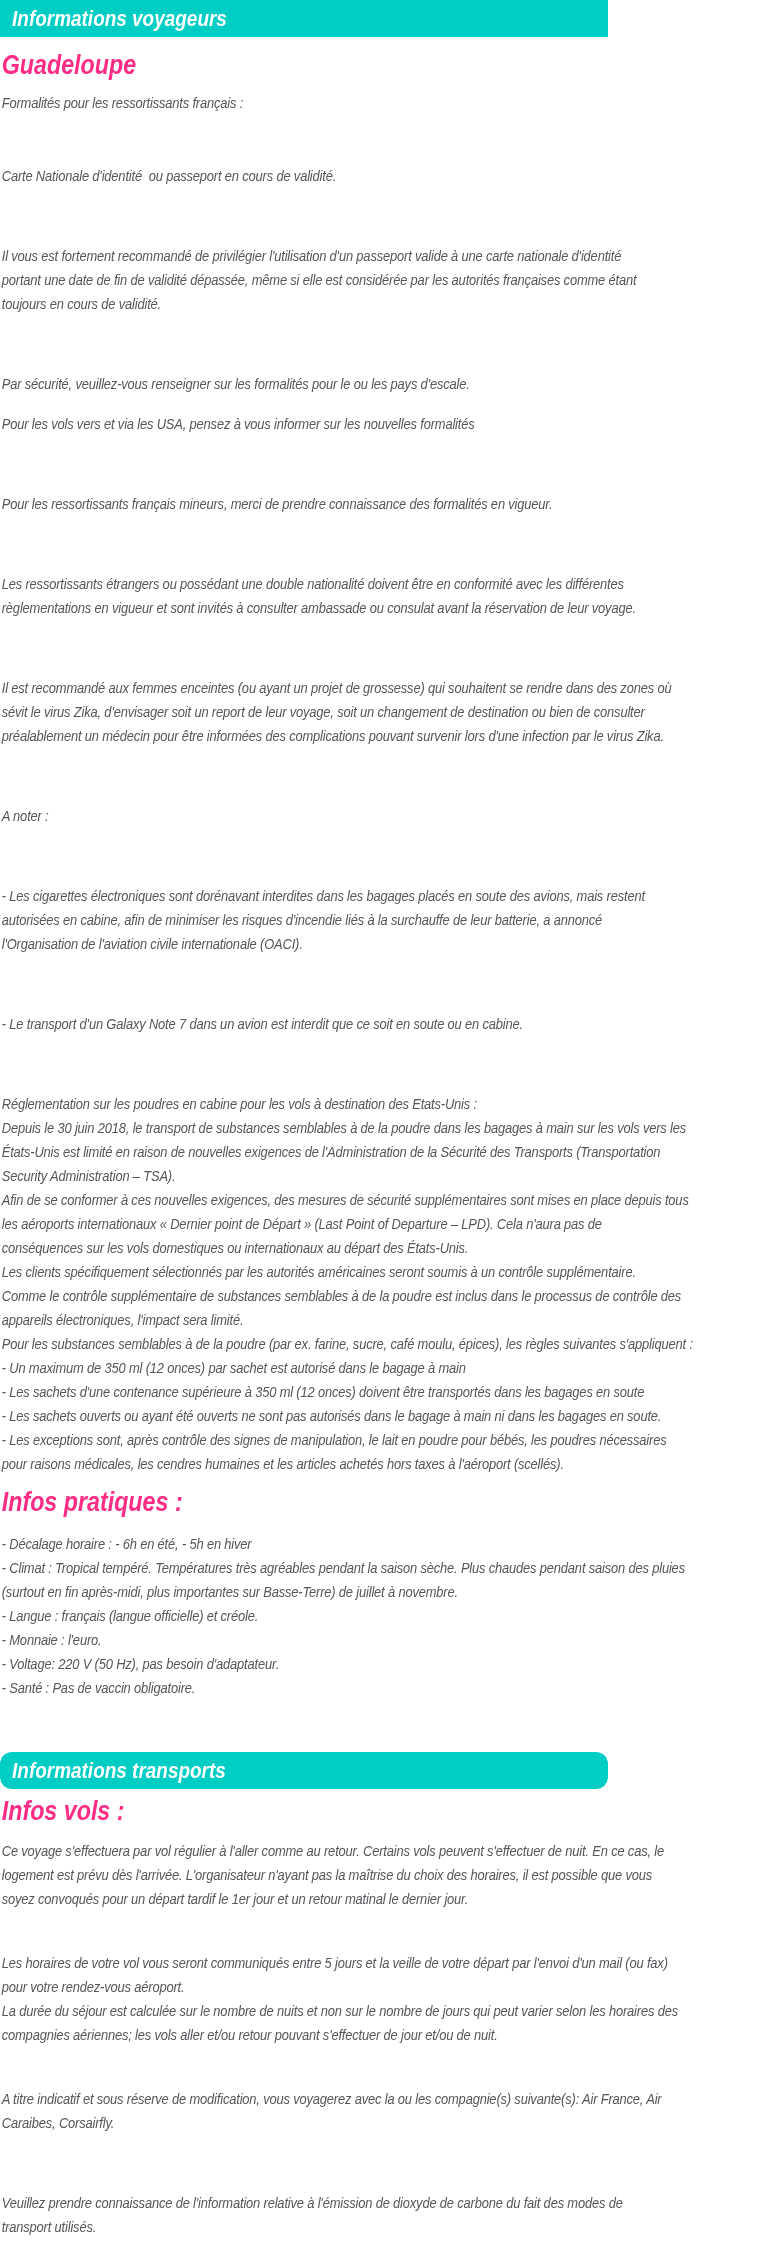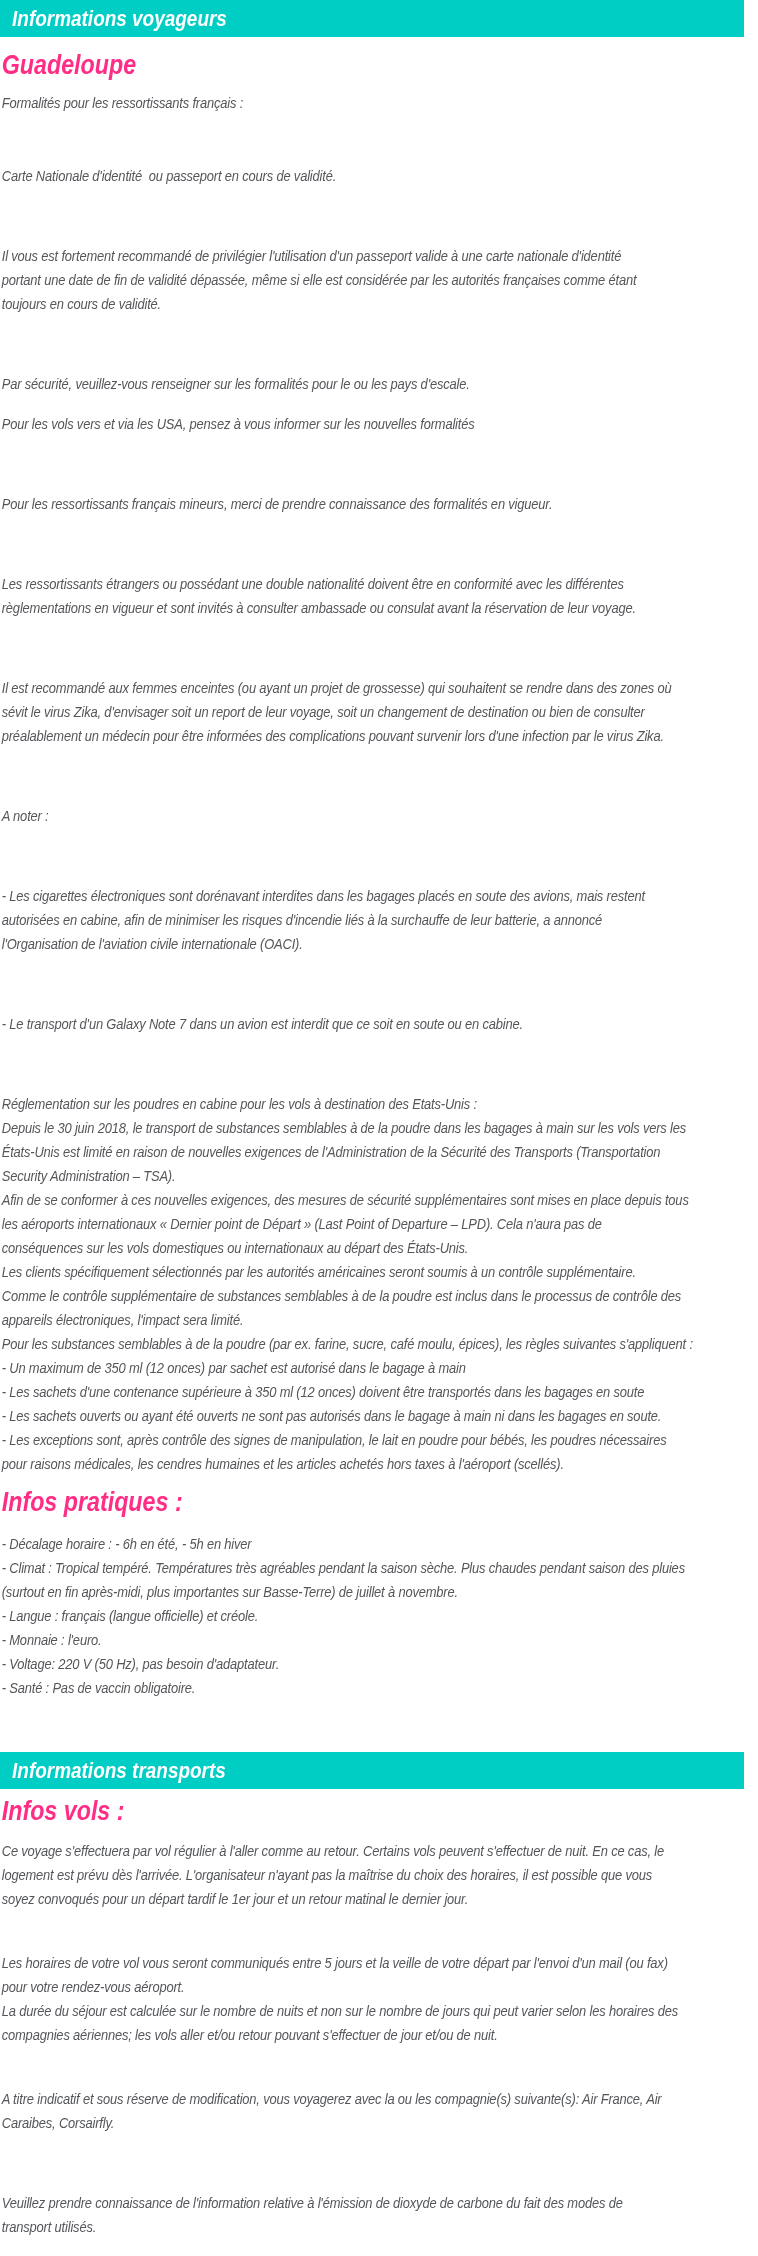--- a/index.html
+++ b/index.html
@@ -13,21 +13,21 @@
     font-style: italic;
     color: #54565a;
   }
   
   .squeeze {
     width: 880px;
     transform: scaleX(0.8614);
     transform-origin: 0 0;
   }
   .banner {
-    width: 744px;
+    width: 608px;
     height: 37px;
     background: #00cec4;
     overflow: hidden;
   }
   .banner-label {
     color: #ffffff;
     font-weight: bold;
     font-size: 22px;
     line-height: 37px;
     padding-left: 14px;
@@ -111,21 +111,21 @@
       <div class="ln">- Décalage horaire : - 6h en été, - 5h en hiver</div>
       <div class="ln">- Climat : Tropical tempéré. Températures très agréables pendant la saison sèche. Plus chaudes pendant saison des pluies</div>
       <div class="ln">(surtout en fin après-midi, plus importantes sur Basse-Terre) de juillet à novembre.</div>
       <div class="ln">- Langue : français (langue officielle) et créole.</div>
       <div class="ln">- Monnaie : l'euro.</div>
       <div class="ln">- Voltage: 220 V (50 Hz), pas besoin d'adaptateur.</div>
       <div class="ln">- Santé : Pas de vaccin obligatoire.</div>
     </div>
 </div>
 
-<div class="banner" style="margin-top:52px;">
+<div class="banner" style="margin-top:52px;border-radius:12px;">
   <div class="squeeze banner-label">Informations transports</div>
 </div>
 
 <div class="squeeze content">
   <div class="h-pink" style="margin-top:4px;">Infos vols :</div>
 
   <div class="para" style="margin-top:10px;">
       <div class="ln">Ce voyage s'effectuera par vol régulier à l'aller comme au retour. Certains vols peuvent s'effectuer de nuit. En ce cas, le</div>
       <div class="ln">logement est prévu dès l'arrivée. L'organisateur n'ayant pas la maîtrise du choix des horaires, il est possible que vous</div>
       <div class="ln">soyez convoqués pour un départ tardif le 1er jour et un retour matinal le dernier jour.</div>

